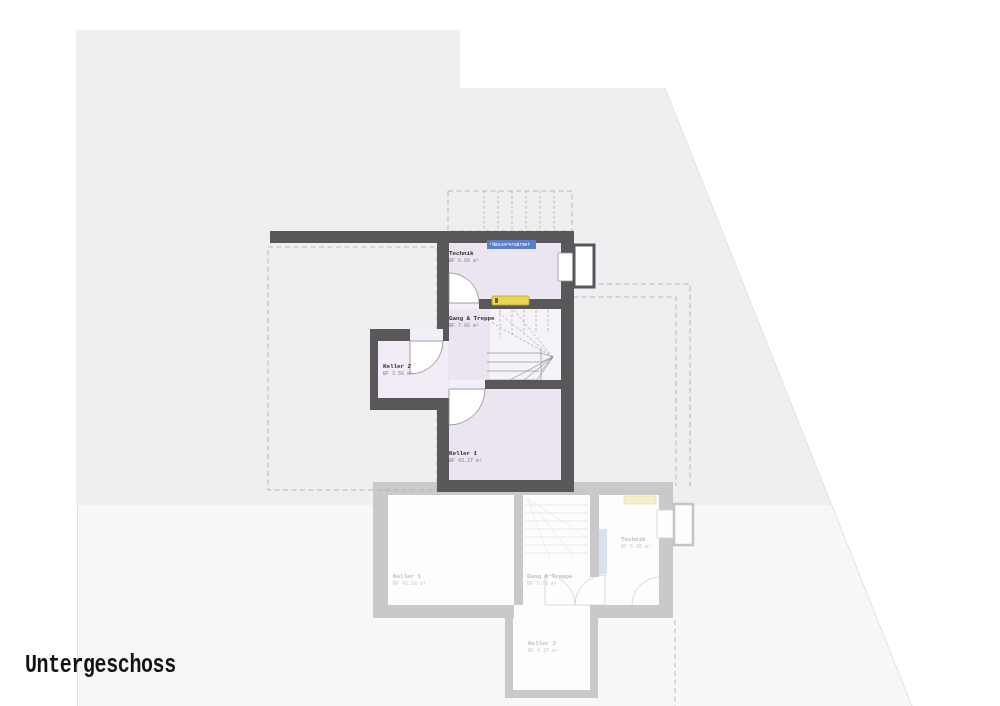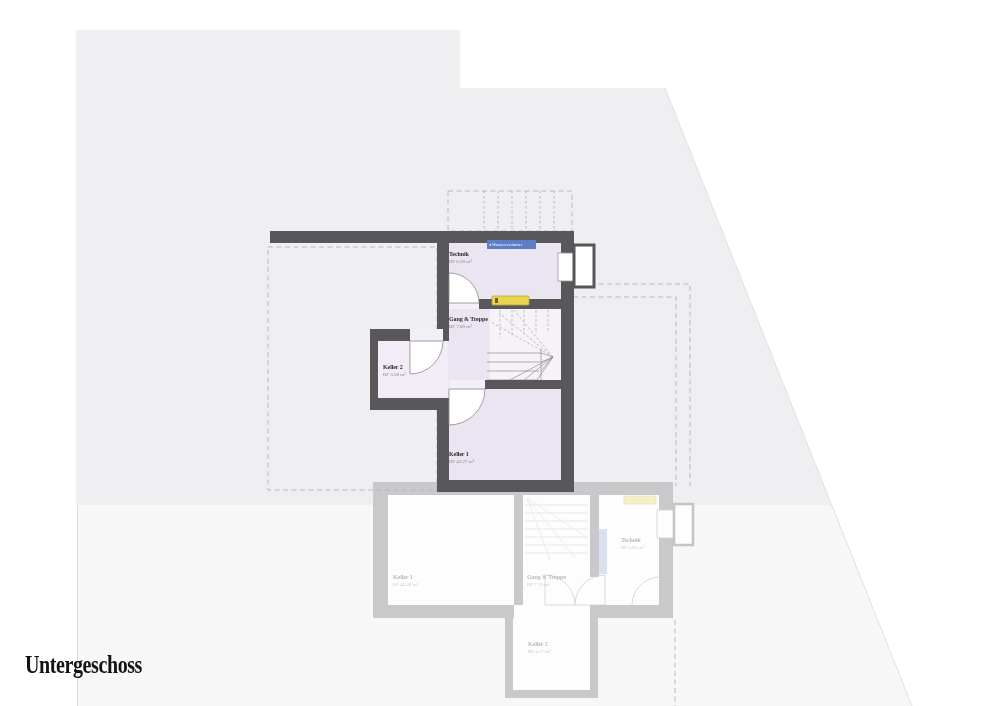--- a/index.html
+++ b/index.html
@@ -1,18 +1,18 @@
 <!DOCTYPE html>
 <html><head>
 <meta charset="utf-8">
 <style>
   html,body{margin:0;padding:0;background:#ffffff;}
   #canvas{
     position:relative;width:1000px;height:706px;background:#ffffff;overflow:hidden;
-    font-family:Liberation Serif, serif;
+    font-family:Liberation Mono, monospace;
   }
   #plan-svg{position:absolute;left:0;top:0;width:1000px;height:706px;}
   .rlabel{position:absolute;white-space:nowrap;line-height:1;}
   .rlabel .nm{display:block;font-size:6px;font-weight:700;color:#2f2d31;letter-spacing:-0.1px;}
   .rlabel .ar{display:block;font-size:5px;color:#8a878d;margin-top:1.5px;}
   .rlabel.ghost .nm{color:#bcbbc0;}
   .rlabel.ghost .ar{color:#cbcacf;}
   #annotation-badge{
     position:absolute;left:487px;top:240px;height:9px;min-width:45px;
     background:#5b7ec6;color:#ffffff;font-size:4.5px;line-height:9px;

